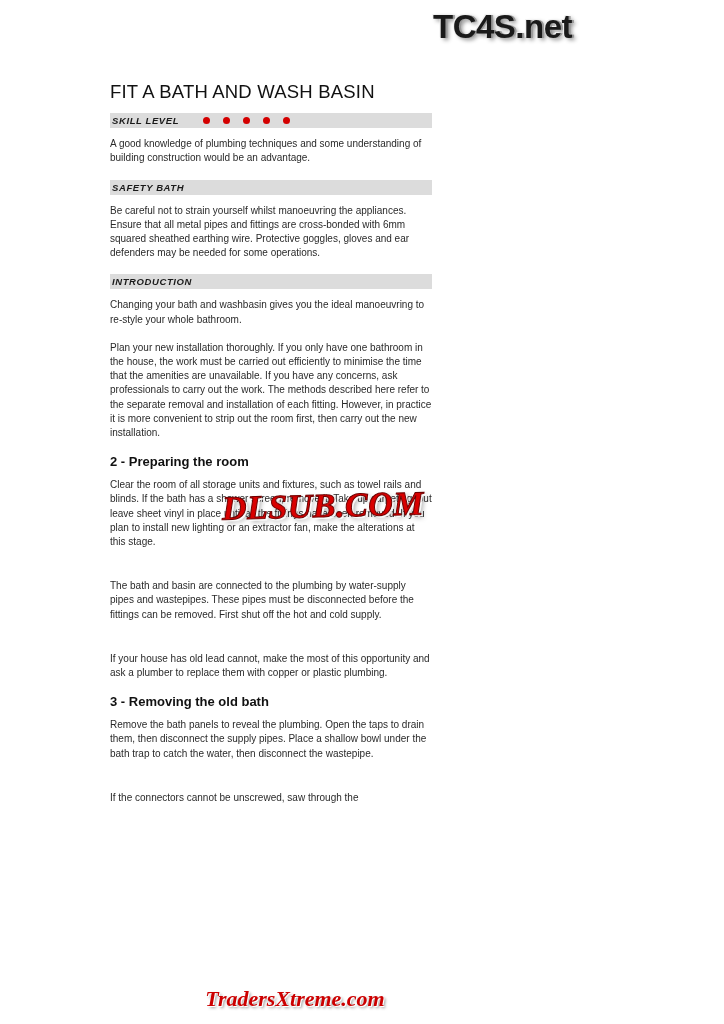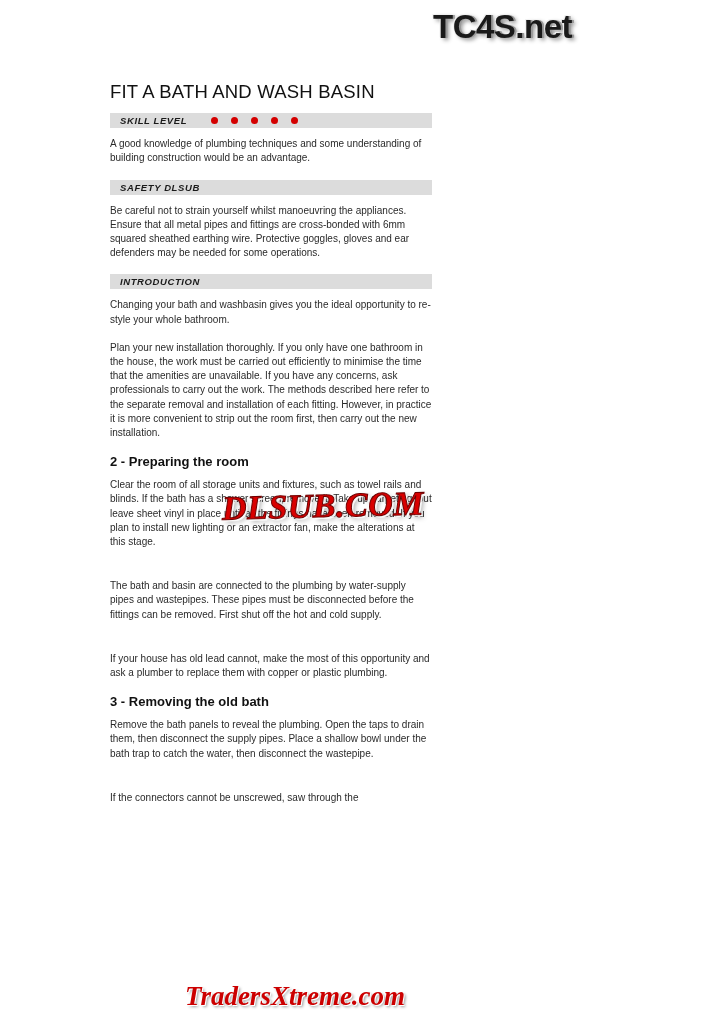--- a/index.html
+++ b/index.html
@@ -35,21 +35,21 @@
       -1px -1px 0 #f0f0f0,
       3px 2px 4px rgba(0,0,0,0.45);
   }
   
   .wm-bottom {
     position: absolute;
     left: 0; right: 0;
     bottom: 12px;
     text-align: center;
     font-family: "Liberation Serif", serif;
-    font-size: 27px;
+    font-size: 22px;
     font-weight: bold;
     font-style: italic;
     color: #cc0000;
     text-shadow: 1px 1px 0 #ffffff, 2px 2px 3px rgba(0,0,0,0.4);
   }
   
   .wm-center {
     position: absolute;
     left: 222px;
     top: 487px;
@@ -85,21 +85,21 @@
     margin-bottom: 9px;
     display: flex;
     align-items: center;
   }
   .band .band-label {
     font-size: 9.5px;
     font-weight: bold;
     font-style: italic;
     color: #1a1a1a;
     letter-spacing: 0.6px;
-    padding-left: 10px;
+    padding-left: 2px;
   }
   .dots {
     display: flex;
     align-items: center;
     gap: 13px;
     margin-left: 24px;
   }
   .dot {
     width: 7px;
     height: 7px;
@@ -138,28 +138,28 @@
         <span class="dot"></span>
         <span class="dot"></span>
         <span class="dot"></span>
         <span class="dot"></span>
         <span class="dot"></span>
       </span>
     </div>
     <p class="para">A good knowledge of plumbing techniques and some understanding of building construction would be an advantage.</p>
 
     <div class="band">
-      <span class="band-label">SAFETY DLSUB</span>
+      <span class="band-label">SAFETY BATH</span>
     </div>
     <p class="para">Be careful not to strain yourself whilst manoeuvring the appliances. Ensure that all metal pipes and fittings are cross-bonded with 6mm squared sheathed earthing wire. Protective goggles, gloves and ear defenders may be needed for some operations.</p>
 
     <div class="band">
       <span class="band-label">INTRODUCTION</span>
     </div>
-    <p class="para">Changing your bath and washbasin gives you the ideal opportunity to re-style your whole bathroom.</p>
+    <p class="para">Changing your bath and washbasin gives you the ideal manoeuvring to re-style your whole bathroom.</p>
     <p class="para">Plan your new installation thoroughly. If you only have one bathroom in the house, the work must be carried out efficiently to minimise the time that the amenities are unavailable. If you have any concerns, ask professionals to carry out the work. The methods described here refer to the separate removal and installation of each fitting. However, in practice it is more convenient to strip out the room first, then carry out the new installation.</p>
 
     <h2 class="sub">2 - Preparing the room</h2>
     <p class="para gap-lg">Clear the room of all storage units and fixtures, such as towel rails and blinds. If the bath has a shower screen, remove it. Take up carpeting, but leave sheet vinyl in place until all the fittings have been removed. If you plan to install new lighting or an extractor fan, make the alterations at this stage.</p>
     <p class="para gap-lg">The bath and basin are connected to the plumbing by water-supply pipes and wastepipes. These pipes must be disconnected before the fittings can be removed. First shut off the hot and cold supply.</p>
     <p class="para">If your house has old lead cannot, make the most of this opportunity and ask a plumber to replace them with copper or plastic plumbing.</p>
 
     <h2 class="sub">3 - Removing the old bath</h2>
     <p class="para gap-lg">Remove the bath panels to reveal the plumbing. Open the taps to drain them, then disconnect the supply pipes. Place a shallow bowl under the bath trap to catch the water, then disconnect the wastepipe.</p>
     <p class="para">If the connectors cannot be unscrewed, saw through the</p>

